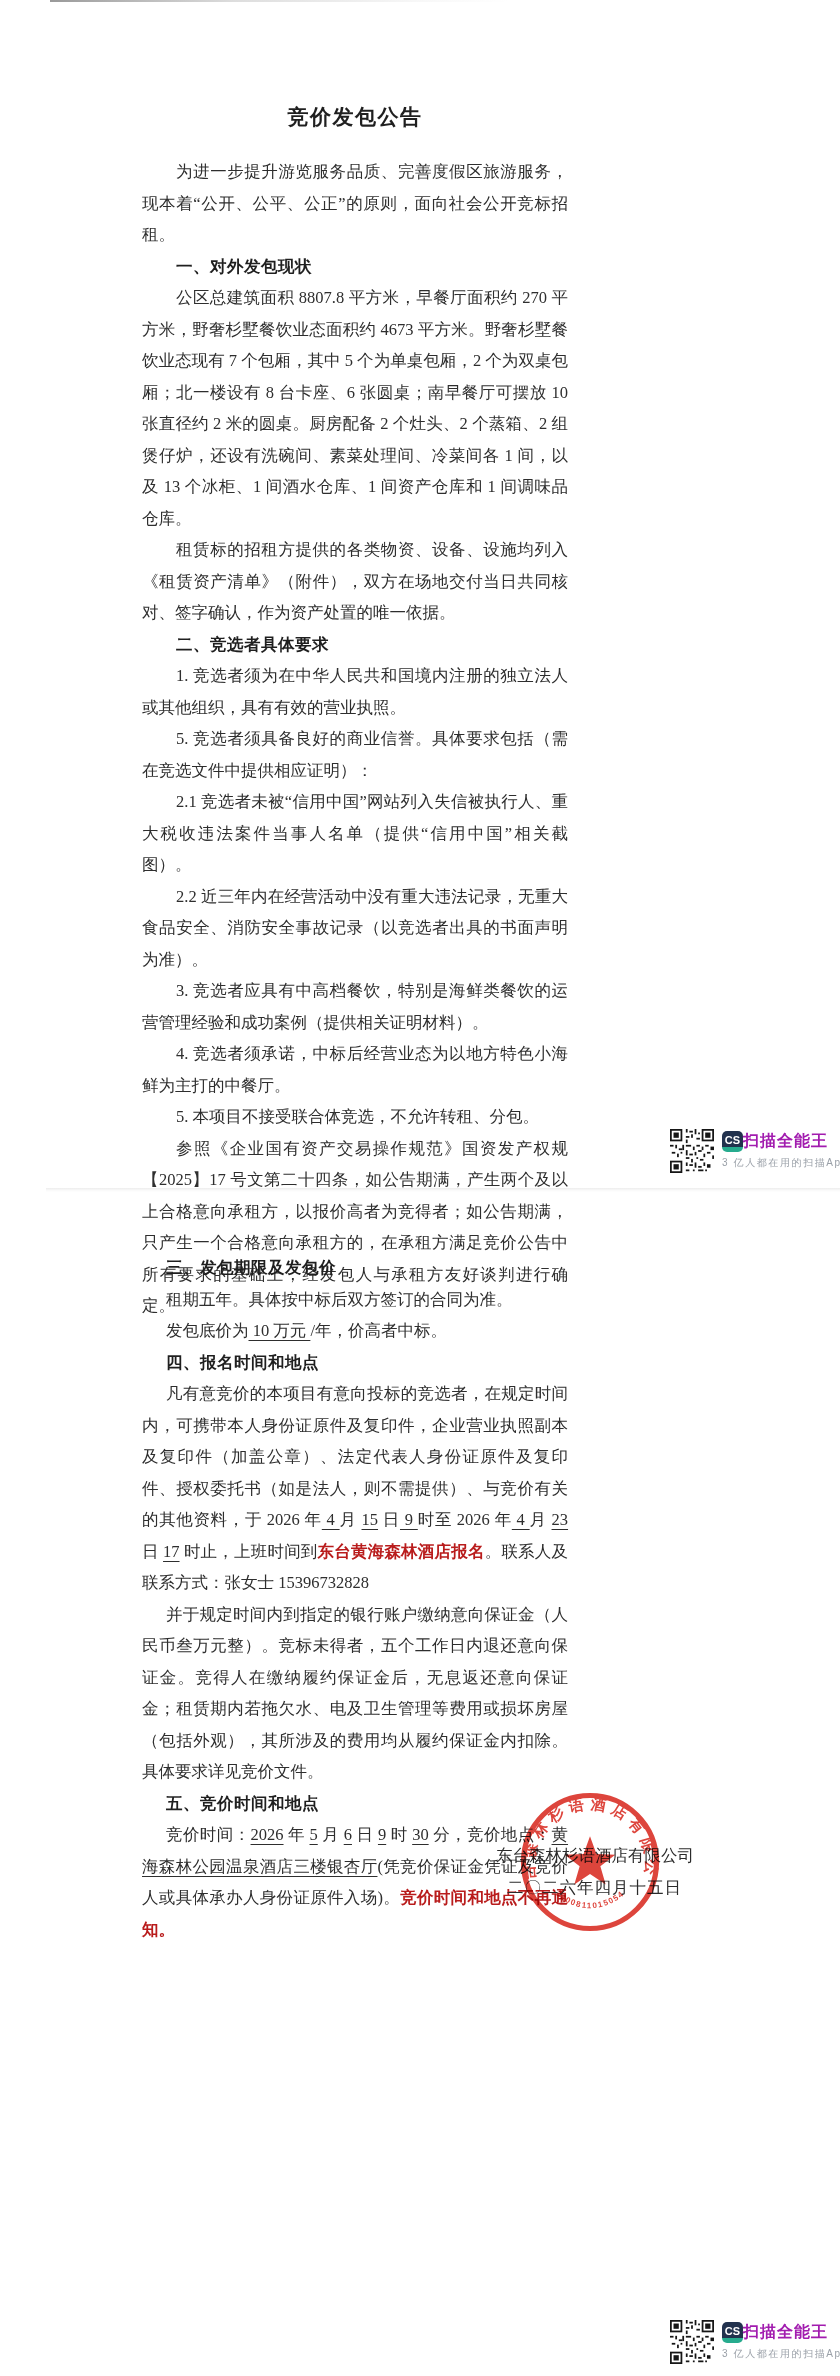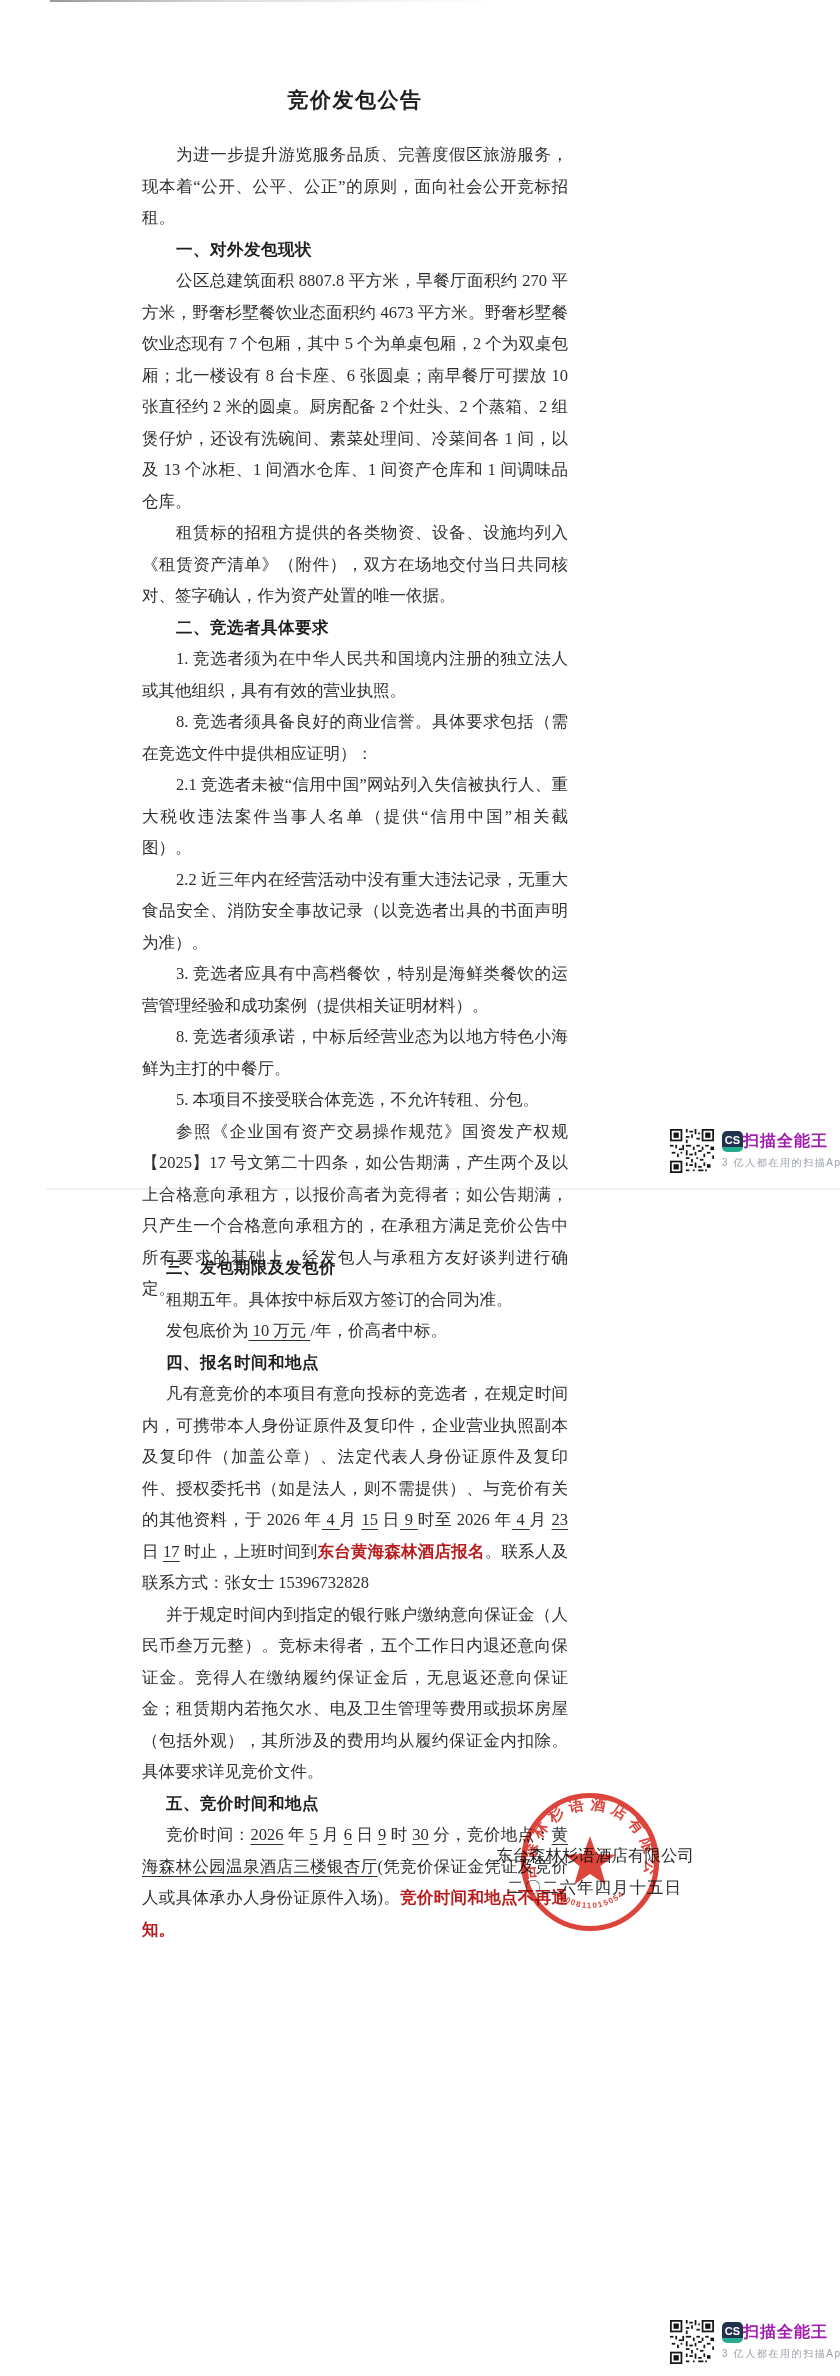--- a/index.html
+++ b/index.html
@@ -13,21 +13,21 @@
   .page-divider { position:absolute; left:46px; top:1188px; width:794px; height:4px;
     background:linear-gradient(180deg, rgba(190,190,190,.28), rgba(225,225,225,.18) 60%, transparent); }
 
   .content { position:absolute; left:142px; width:426px; font-size:16.5px;
              line-height:31.5px; text-align:justify; }
   .page1-content { top:64px; }
   .page2-content { top:1252px; }
 
   .doc-title { text-align:center; font-family:"Liberation Sans","DejaVu Sans",sans-serif;
     font-weight:700; font-size:21px; line-height:34px; letter-spacing:1.5px; color:#1f1f1f; text-indent:0; }
-  .doc-subtitle { margin-top:19px; margin-bottom:22px; }
+  .doc-subtitle { margin-top:36px; margin-bottom:22px; }
 
   .para { text-indent:34px; }
   .heading { font-family:"Liberation Sans","DejaVu Sans",sans-serif; font-weight:700;
     color:#1f1f1f; text-indent:34px; letter-spacing:.5px; }
   .page2-content .para, .page2-content .heading, .page2-content .line { text-indent:24px; }
   .line { }
 
   .seg-u { text-decoration:underline; text-underline-offset:4px; }
   .seg-b { font-weight:700; color:#b91c1c; }
 
@@ -65,25 +65,25 @@
   <div class="doc-title doc-subtitle">竞价发包公告</div>
 
   <p class="para">为进一步提升游览服务品质、完善度假区旅游服务，现本着“公开、公平、公正”的原则，面向社会公开竞标招租。</p>
 
   <p class="heading">一、对外发包现状</p>
   <p class="para">公区总建筑面积 8807.8 平方米，早餐厅面积约 270 平方米，野奢杉墅餐饮业态面积约 4673 平方米。野奢杉墅餐饮业态现有 7 个包厢，其中 5 个为单桌包厢，2 个为双桌包厢；北一楼设有 8 台卡座、6 张圆桌；南早餐厅可摆放 10 张直径约 2 米的圆桌。厨房配备 2 个灶头、2 个蒸箱、2 组煲仔炉，还设有洗碗间、素菜处理间、冷菜间各 1 间，以及 13 个冰柜、1 间酒水仓库、1 间资产仓库和 1 间调味品仓库。</p>
   <p class="para">租赁标的招租方提供的各类物资、设备、设施均列入《租赁资产清单》（附件），双方在场地交付当日共同核对、签字确认，作为资产处置的唯一依据。</p>
 
   <p class="heading">二、竞选者具体要求</p>
   <p class="para">1. 竞选者须为在中华人民共和国境内注册的独立法人或其他组织，具有有效的营业执照。</p>
-  <p class="para">8. 竞选者须具备良好的商业信誉。具体要求包括（需在竞选文件中提供相应证明）：</p>
+  <p class="para">5. 竞选者须具备良好的商业信誉。具体要求包括（需在竞选文件中提供相应证明）：</p>
   <p class="para">2.1 竞选者未被“信用中国”网站列入失信被执行人、重大税收违法案件当事人名单（提供“信用中国”相关截图）。</p>
   <p class="para">2.2 近三年内在经营活动中没有重大违法记录，无重大食品安全、消防安全事故记录（以竞选者出具的书面声明为准）。</p>
   <p class="para">3. 竞选者应具有中高档餐饮，特别是海鲜类餐饮的运营管理经验和成功案例（提供相关证明材料）。</p>
-  <p class="para">8. 竞选者须承诺，中标后经营业态为以地方特色小海鲜为主打的中餐厅。</p>
+  <p class="para">4. 竞选者须承诺，中标后经营业态为以地方特色小海鲜为主打的中餐厅。</p>
   <p class="para">5. 本项目不接受联合体竞选，不允许转租、分包。</p>
   <p class="para">参照《企业国有资产交易操作规范》国资发产权规【2025】17 号文第二十四条，如公告期满，产生两个及以上合格意向承租方，以报价高者为竞得者；如公告期满，只产生一个合格意向承租方的，在承租方满足竞价公告中所有要求的基础上，经发包人与承租方友好谈判进行确定。</p>
 </div>
 
 <div class="cam-watermark wm1">
   <svg class="qr" viewBox="0 0 25 25" aria-hidden="true">
     <rect width="25" height="25" fill="#ffffff"></rect>
     <g fill="#161616">
       <rect x="0" y="0" width="7" height="7"></rect>
         <rect x="18" y="0" width="7" height="7"></rect>

